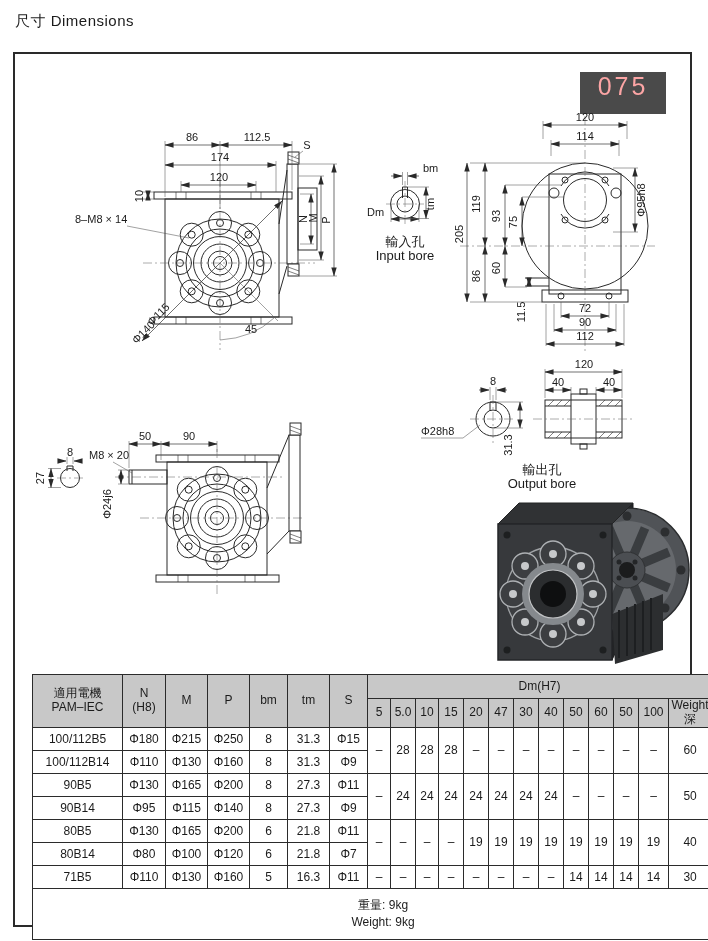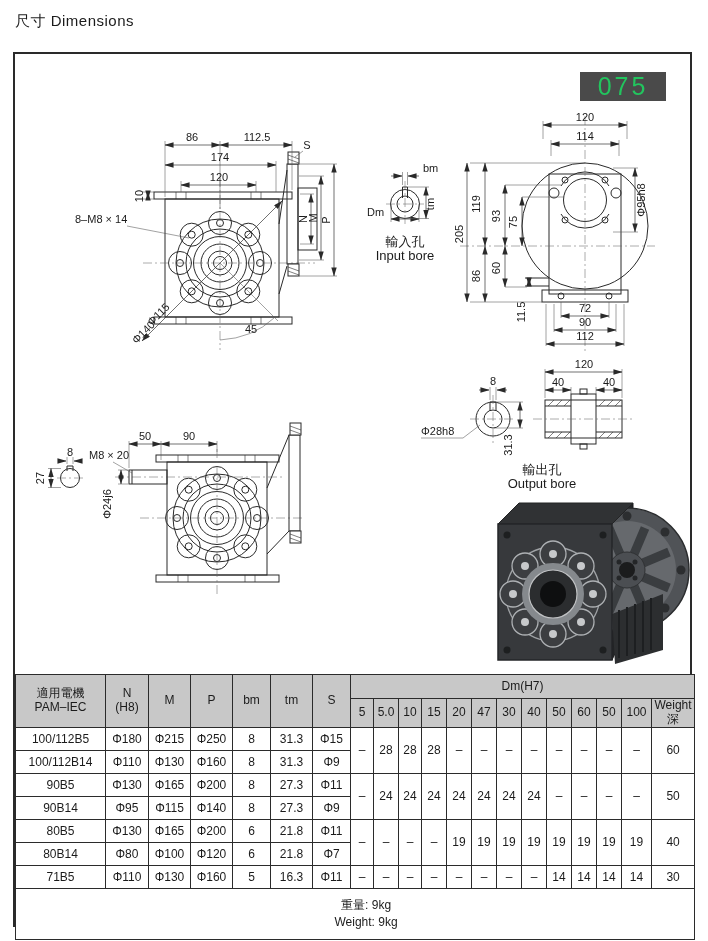--- a/index.html
+++ b/index.html
@@ -2,34 +2,34 @@
 <html><head>
 <meta charset="utf-8">
 <style>
   html,body{margin:0;padding:0;}
   body{width:708px;height:941px;position:relative;background:#ffffff;
        font-family:"Liberation Sans",sans-serif;color:#1b1b1b;overflow:hidden;}
   .page-header{position:absolute;left:15px;top:12px;font-size:15px;font-weight:500;letter-spacing:.5px;text-align:center;}
   .main-box{position:absolute;left:13px;top:52px;width:679px;height:875px;border:2px solid #2a2a2a;box-sizing:border-box;}
   .nmrv-title{position:absolute;left:42px;top:24px;font-size:37px;font-weight:bold;letter-spacing:2px;}
   .vs-title{position:absolute;left:46px;top:338px;font-size:22px;font-weight:bold;letter-spacing:1px;}
-  .badge{position:absolute;left:565px;top:18px;width:86px;height:29px;background:#4a4a4a;color:#22c55e;
+  .badge{position:absolute;left:565px;top:18px;width:86px;height:42px;background:#4a4a4a;color:#fca5a5;
          font-size:25px;font-weight:500;letter-spacing:3px;text-align:center;line-height:29px;}
   svg.diagrams{position:absolute;left:0;top:0;}
   svg text{font-family:"Liberation Sans",sans-serif;font-size:11px;fill:#1b1b1b;text-anchor:middle;}
   svg text.st{text-anchor:start;}
   svg text.cjk{font-size:13px;}
   .s{stroke:#2a2a2a;stroke-width:1;fill:none;}
   .sf{stroke:#2a2a2a;stroke-width:1;fill:#fff;}
   .d{stroke:#333;stroke-width:.7;fill:none;marker-start:url(#arr);marker-end:url(#arr);}
   .d1{stroke:#333;stroke-width:.7;fill:none;marker-end:url(#arr);}
   .e{stroke:#555;stroke-width:.55;fill:none;}
   .cl{stroke:#666;stroke-width:.55;fill:none;stroke-dasharray:9 3 2 3;}
   .h{stroke:#2a2a2a;stroke-width:.6;}
-  .tbl-wrap{position:absolute;left:0;top:620px;width:675px;}
+  .tbl-wrap{position:absolute;left:17px;top:620px;width:675px;}
   table.dim-table{border-collapse:collapse;width:675px;table-layout:fixed;}
   table.dim-table th,table.dim-table td{border:1px solid #2b2b2b;text-align:center;vertical-align:middle;
       font-size:12px;font-weight:400;padding:0 1px;overflow:hidden;}
   table.dim-table th{background:#c8c8c8;height:23px;line-height:1.15;}
   table.dim-table td{height:22px;background:#fff;}
   td.note-cell{text-align:left;padding:5px 6px 5px 28px !important;font-size:11px;line-height:1.4;height:40px !important;}
 </style>
 </head>
 <body>
 

